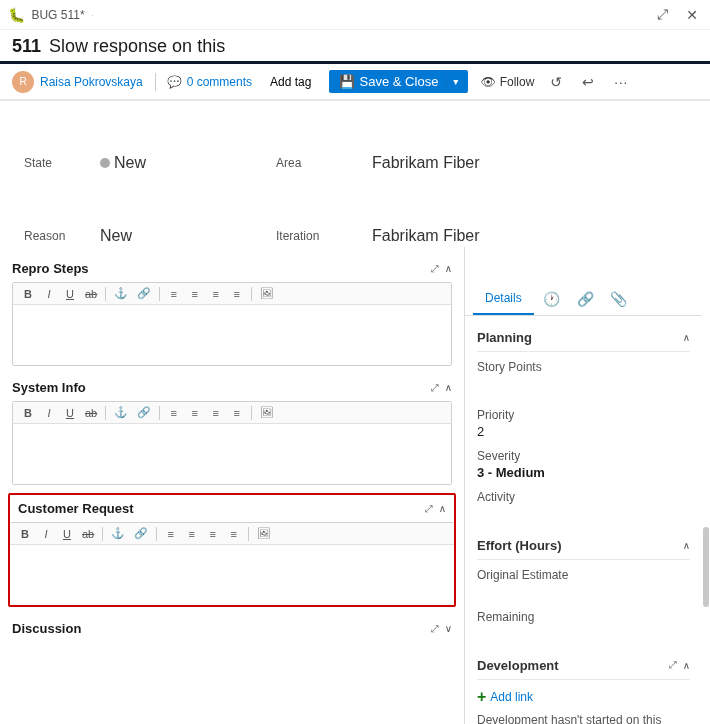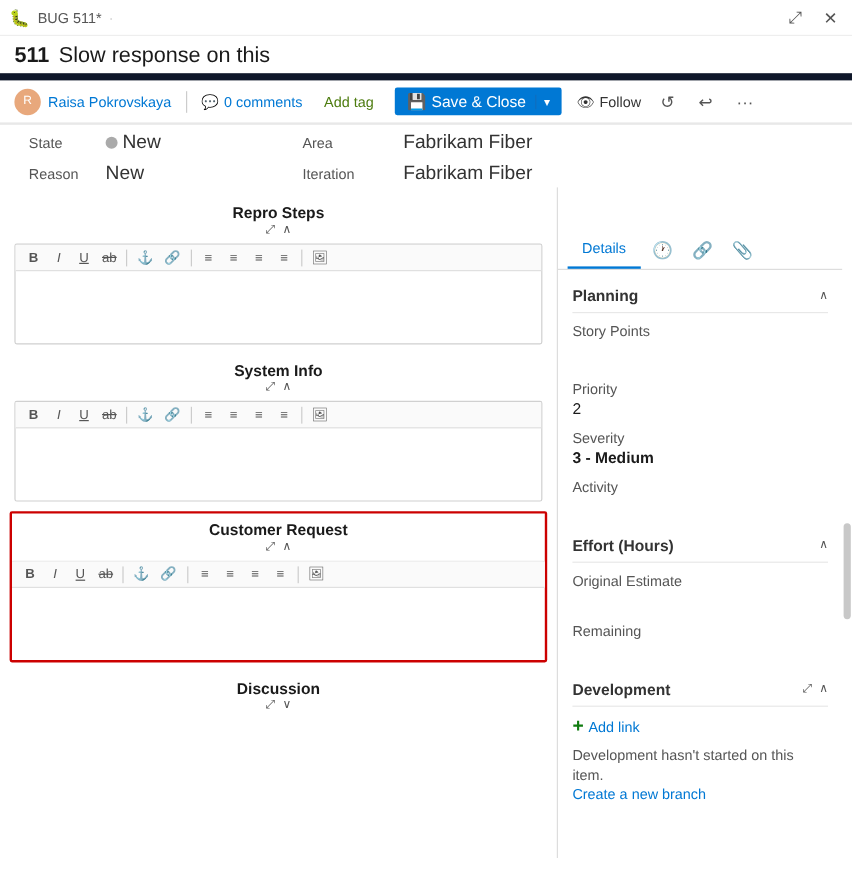--- a/index.html
+++ b/index.html
@@ -10,59 +10,59 @@
       display: flex; align-items: center; justify-content: space-between;
       padding: 4px 8px; background: #fff; border-bottom: 1px solid #eee;
       font-size: 12px; color: #555;
     }
     .title-bar-left { display: flex; align-items: center; gap: 6px; }
     .title-bar-right { display: flex; align-items: center; gap: 10px; }
     .bug-icon { color: #cc2d2d; font-size: 14px; }
 
     
     .page-header {
-      padding: 6px 12px 4px 12px; border-bottom: 6px solid #0f172a;
+      padding: 6px 12px 4px 12px; border-bottom: 3px solid #0f172a;
     }
     .page-title { font-size: 18px; font-weight: 400; color: #1a1a1a; display: flex; align-items: center; gap: 8px; }
     .page-title .bug-num { font-weight: 600; }
 
     
     .toolbar {
       display: flex; align-items: center; gap: 12px; padding: 6px 12px;
       border-bottom: 2px solid #e8e8e8;
     }
     .avatar {
       width: 22px; height: 22px; border-radius: 50%; background: #e8a87c;
       display: flex; align-items: center; justify-content: center; font-size: 10px; color: #fff;
     }
     .user-name { font-size: 12px; color: #0078d4; cursor: pointer; }
     .toolbar-sep { width: 1px; height: 18px; background: #ccc; }
     .comments-link { display: flex; align-items: center; gap: 4px; font-size: 12px; color: #0078d4; cursor: pointer; }
     .add-tag-btn {
-      font-size: 12px; color: #4d7c0f; border: none; background: none; cursor: pointer; padding: 2px 6px;
+      font-size: 12px; color: #000000; border: none; background: none; cursor: pointer; padding: 2px 6px;
     }
     .save-close-btn {
       display: flex; align-items: center; background: #0078d4; color: #fff;
       border: none; cursor: pointer; font-size: 13px; padding: 4px 10px; border-radius: 2px;
     }
     .save-close-btn .dropdown-arrow {
       border-left: 1px solid #106ebe; margin-left: 8px; padding-left: 6px; font-size: 10px;
     }
     .follow-btn {
       display: flex; align-items: center; gap: 4px; font-size: 12px; color: #333;
       border: none; background: none; cursor: pointer;
     }
     .toolbar-icon-btn {
       border: none; background: none; cursor: pointer; color: #555; font-size: 14px; padding: 2px 4px;
     }
 
     
     .meta-row {
       display: grid; grid-template-columns: 60px 160px 80px 1fr; align-items: center;
-      padding: 6px 12px 2px 12px; gap: 4px;
+      padding: 6px 12px 2px 12px; gap: 16px; margin-top: 47px;
     }
     .meta-label { font-size: 12px; color: #555; }
     .meta-value { font-size: 16px; color: #333; display: flex; align-items: center; gap: 4px; }
     .state-dot { width: 10px; height: 10px; border-radius: 50%; background: #aaa; display: inline-block; }
     .state-new { background: #aaa; }
 
     
     .main-layout {
       display: flex; height: calc(724px - 165px); overflow: hidden;
     }
@@ -71,21 +71,21 @@
     .left-panel {
       flex: 0 0 465px; overflow-y: auto; border-right: 1px solid #ddd; padding: 8px 0;
     }
 
     
     .section {
       margin-bottom: 4px;
     }
     .section-header {
       display: flex; align-items: center; justify-content: space-between;
-      padding: 6px 12px; cursor: pointer; flex-direction: column;
+      padding: 6px 12px; cursor: pointer;
     }
     .section-title { font-size: 13px; font-weight: 600; color: #1a1a1a; }
     .section-controls { display: flex; align-items: center; gap: 6px; }
 
     .rich-editor {
       border: 1px solid #d0d0d0; margin: 0 12px 8px 12px; border-radius: 2px;
     }
     .rich-toolbar {
       display: flex; align-items: center; padding: 3px 6px; border-bottom: 1px solid #e0e0e0;
       gap: 3px; background: #fafafa;

